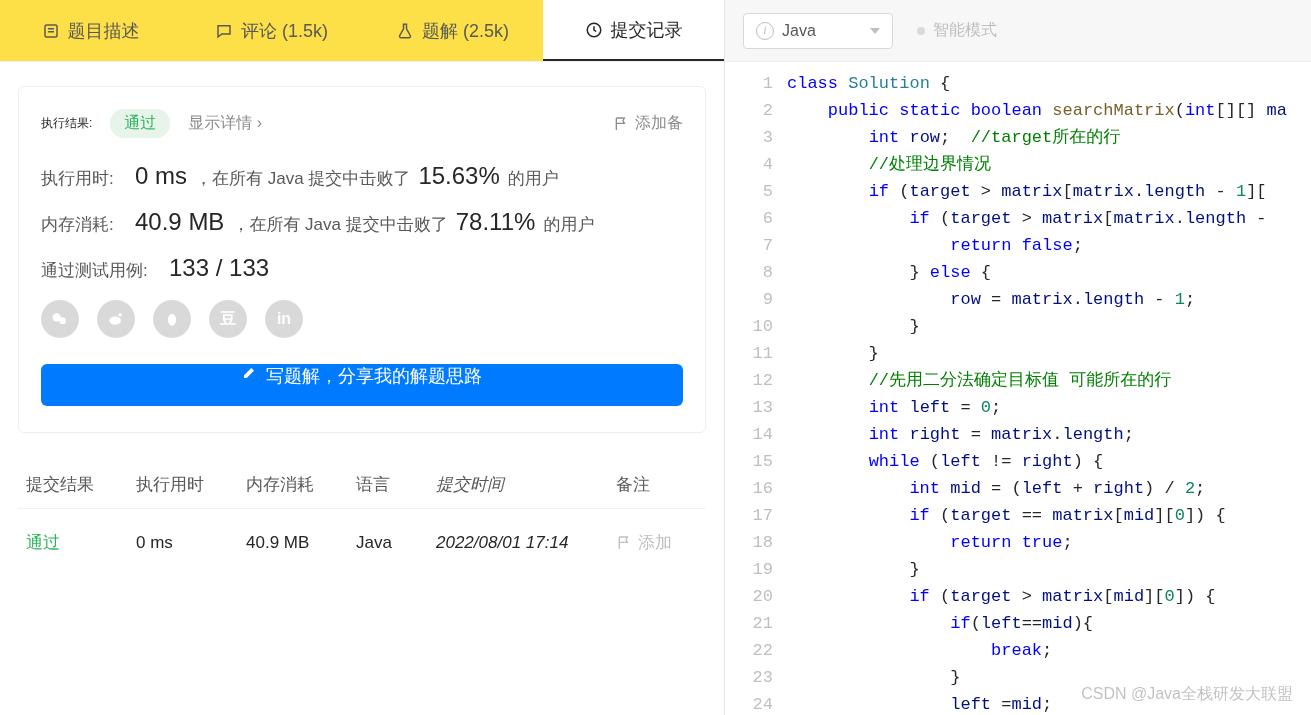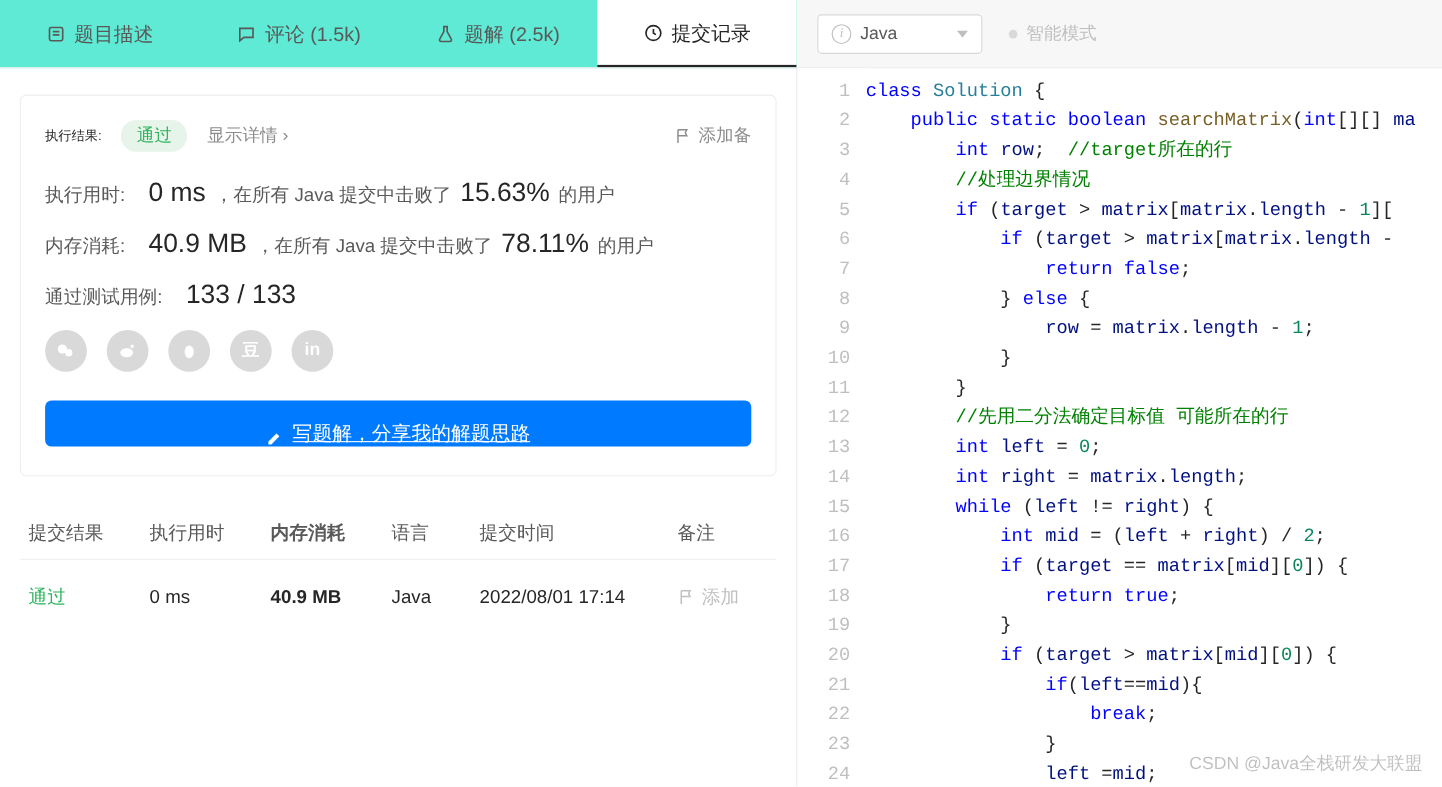--- a/index.html
+++ b/index.html
@@ -1,43 +1,43 @@
 <!DOCTYPE html>
 <html><head>
 <meta charset="utf-8">
 <style>
 * { margin: 0; padding: 0; box-sizing: border-box; }
 body { font-family: -apple-system, BlinkMacSystemFont, "Segoe UI", "PingFang SC", "Microsoft YaHei", sans-serif; background: #f7f7f7; color: #262626; width: 1311px; height: 715px; overflow: hidden; display: flex; }
 .left-panel { width: 725px; background: #fff; display: flex; flex-direction: column; border-right: 1px solid #e5e5e5; }
-.tabs { display: flex; border-bottom: 1px solid #eee; height: 62px; background: #5eead4; }
+.tabs { display: flex; border-bottom: 1px solid #eee; height: 62px; background: #fde047; }
 .tab { flex: 1; display: flex; align-items: center; justify-content: center; gap: 8px; color: #595959; cursor: pointer; font-size: 18px; }
 .tab.active { background: #fff; color: #262626; border-bottom: 2px solid #262626; }
 .tab-icon { width: 18px; height: 18px; display: inline-flex; align-items: center; justify-content: center; }
 .result-card { margin: 24px 18px 0 18px; padding: 22px 22px 26px 22px; border: 1px solid #eee; border-radius: 6px; background: #fff; }
 .result-header { display: flex; align-items: center; gap: 18px; margin-bottom: 24px; }
 .result-label { font-size: 12px; color: #262626; }
 .status-pass { background: #e6f4ea; color: #2db55d; padding: 4px 14px; border-radius: 14px; font-size: 16px; }
 .show-detail { color: #8c8c8c; font-size: 16px; cursor: pointer; }
 .add-note { margin-left: auto; color: #8c8c8c; display: flex; align-items: center; gap: 6px; font-size: 16px; cursor: pointer; text-align: center; }
 .stat-row { display: flex; align-items: baseline; gap: 8px; margin-bottom: 18px; font-size: 17px; color: #595959; }
 .stat-label { min-width: 86px; color: #595959; }
 .stat-value { font-size: 24px; font-weight: 500; color: #262626; }
 .stat-percent { font-size: 24px; font-weight: 500; color: #262626; }
 .share-row { margin-top: 8px; margin-bottom: 14px; font-size: 17px; color: #595959; }
 .social-icons { display: flex; gap: 18px; margin-top: 14px; }
 .social-icon { width: 38px; height: 38px; border-radius: 50%; background: #d9d9d9; display: flex; align-items: center; justify-content: center; color: #fff; cursor: pointer; font-weight: bold; }
-.write-solution-btn { margin-top: 26px; width: 100%; height: 42px; background: #007bff; color: #fff; border: none; border-radius: 6px; font-size: 18px; cursor: pointer; display: flex; align-items: flex-end; justify-content: center; gap: 8px; text-decoration: underline; }
+.write-solution-btn { margin-top: 26px; width: 100%; height: 42px; background: #007bff; color: #fff; border: none; border-radius: 6px; font-size: 18px; cursor: pointer; display: flex; align-items: flex-start; justify-content: center; gap: 8px; }
 .history-table { margin: 28px 18px 0 18px; }
 .history-header { display: flex; padding: 12px 8px; font-size: 17px; color: #595959; }
 .history-row { display: flex; padding: 22px 8px; font-size: 17px; align-items: center; border-top: 1px solid #f0f0f0; }
 .col-result { width: 110px; }
 .col-time { width: 110px; }
-.col-mem { width: 110px; font-weight: bold; }
+.col-mem { width: 110px; }
 .col-lang { width: 80px; }
-.col-date { width: 180px; }
+.col-date { width: 180px; font-style: italic; }
 .col-note { flex: 1; color: #bfbfbf; display: flex; align-items: center; gap: 6px; cursor: pointer; }
 .pass-text { color: #2db55d; }
 .right-panel { flex: 1; display: flex; flex-direction: column; background: #fff; }
 .editor-toolbar { height: 62px; display: flex; align-items: center; padding: 0 18px; gap: 24px; border-bottom: 1px solid #eee; background: #f7f7f7; }
 .lang-select { width: 150px; height: 36px; border: 1px solid #d9d9d9; border-radius: 4px; background: #fff; display: flex; align-items: center; padding: 0 12px; gap: 8px; color: #595959; cursor: pointer; position: relative; }
 .lang-select::after { content: ""; position: absolute; right: 12px; border-left: 5px solid transparent; border-right: 5px solid transparent; border-top: 6px solid #bfbfbf; }
 .info-icon { width: 18px; height: 18px; border-radius: 50%; border: 1.5px solid #bfbfbf; display: inline-flex; align-items: center; justify-content: center; font-size: 12px; color: #bfbfbf; font-style: italic; font-family: serif; }
 .smart-mode { display: flex; align-items: center; gap: 8px; color: #bfbfbf; font-size: 16px; }
 .dot { width: 8px; height: 8px; border-radius: 50%; background: #d9d9d9; }
 .code-area { flex: 1; display: flex; overflow: hidden; font-family: Consolas, Monaco, "Courier New", monospace; font-size: 17px; line-height: 27px; }

